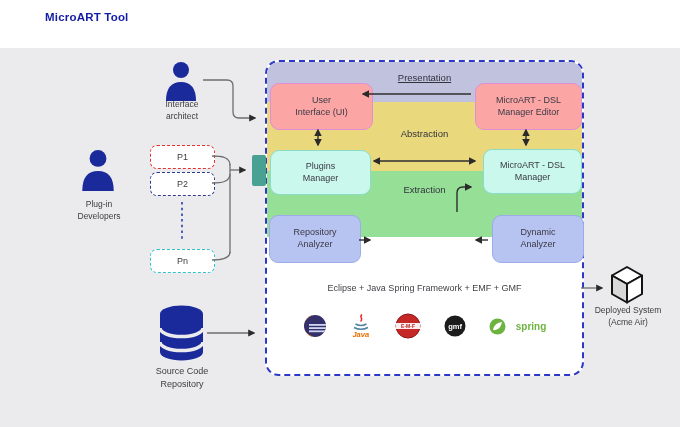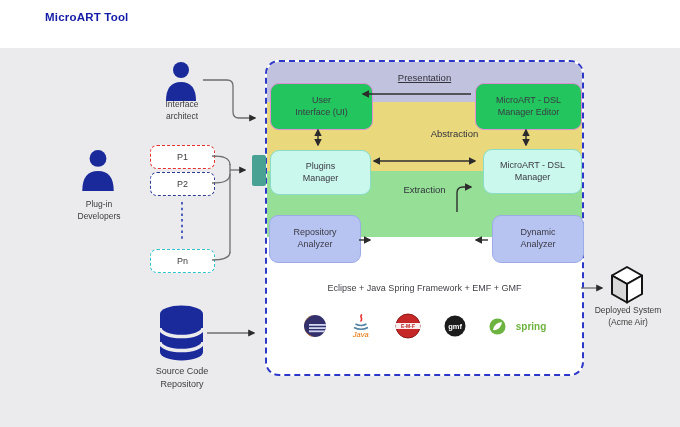--- a/index.html
+++ b/index.html
@@ -22,50 +22,50 @@
   .bands{position:absolute;inset:0;border-radius:12px;overflow:hidden;}
   .band{position:absolute;left:0;width:100%;}
   .band.presentation{top:0;height:40px;background:#c1c2de;}
   .band.abstraction{top:40px;height:69px;background:#e9d87c;}
   .band.extraction{top:109px;height:66px;background:#95df97;}
   .layer-label{
     position:absolute;left:0;width:100%;text-align:center;
     font-size:9.5px;color:#33333d;z-index:3;
   }
   .ll-presentation{top:10px;text-decoration:underline;}
-  .ll-abstraction{top:66px;padding-left:30px;}
+  .ll-abstraction{top:66px;}
   .ll-extraction{top:122px;}
 
   .box{
     position:absolute;border-radius:9px;display:flex;flex-direction:column;
     align-items:center;justify-content:center;text-align:center;
     font-size:9px;line-height:1.3;color:#3a3a44;z-index:4;
   }
-  .box.pink{background:#22c55e;border:1.5px solid #e08fd6;}
+  .box.pink{background:#fca5a5;border:1.5px solid #e08fd6;}
   .box.mint{background:#cbf8ed;border:1.5px solid #8adcc6;}
   .box.peri{background:#b7c3f1;border:1.5px solid #9dabe9;}
 
   .b-ui{left:3px;top:21px;width:101px;height:45px;}
   .b-ve{left:208px;top:21px;width:105px;height:45px;}
   .b-pm{left:3px;top:88px;width:99px;height:43px;}
   .b-dm{left:216px;top:87px;width:97px;height:43px;}
   .b-ra{left:2px;top:153px;width:90px;height:46px;}
   .b-ia{left:113px;top:153px;width:90px;height:46px;}
   .b-da{left:225px;top:153px;width:90px;height:46px;}
 
   .fw-caption{
     position:absolute;top:221px;left:0;width:100%;text-align:center;
     font-size:9px;color:#3f3f46;z-index:3;
   }
   .logos{
     position:absolute;top:246px;left:0;width:100%;height:36px;z-index:3;
     display:flex;align-items:center;justify-content:center;gap:23px;
   }
   .logo{display:flex;flex-direction:column;align-items:center;}
-  .java-text{font-size:7.5px;font-weight:normal;font-style:italic;color:#e76f00;margin-top:-2px;}
+  .java-text{font-size:7.5px;font-weight:bold;font-style:italic;color:#e76f00;margin-top:-2px;}
   .spring-logo{display:flex;flex-direction:row;align-items:center;gap:10px;}
   .spring-text{font-size:10px;font-weight:bold;color:#6db33f;}
 
   
   .pbox{
     position:absolute;left:150px;width:63px;height:22px;background:#ffffff;
     border-radius:7px;display:flex;align-items:center;justify-content:center;
     font-size:9px;color:#3c3c3c;z-index:3;
   }
   .pbox.p1{top:145px;border:1.8px dashed #e8312f;}

